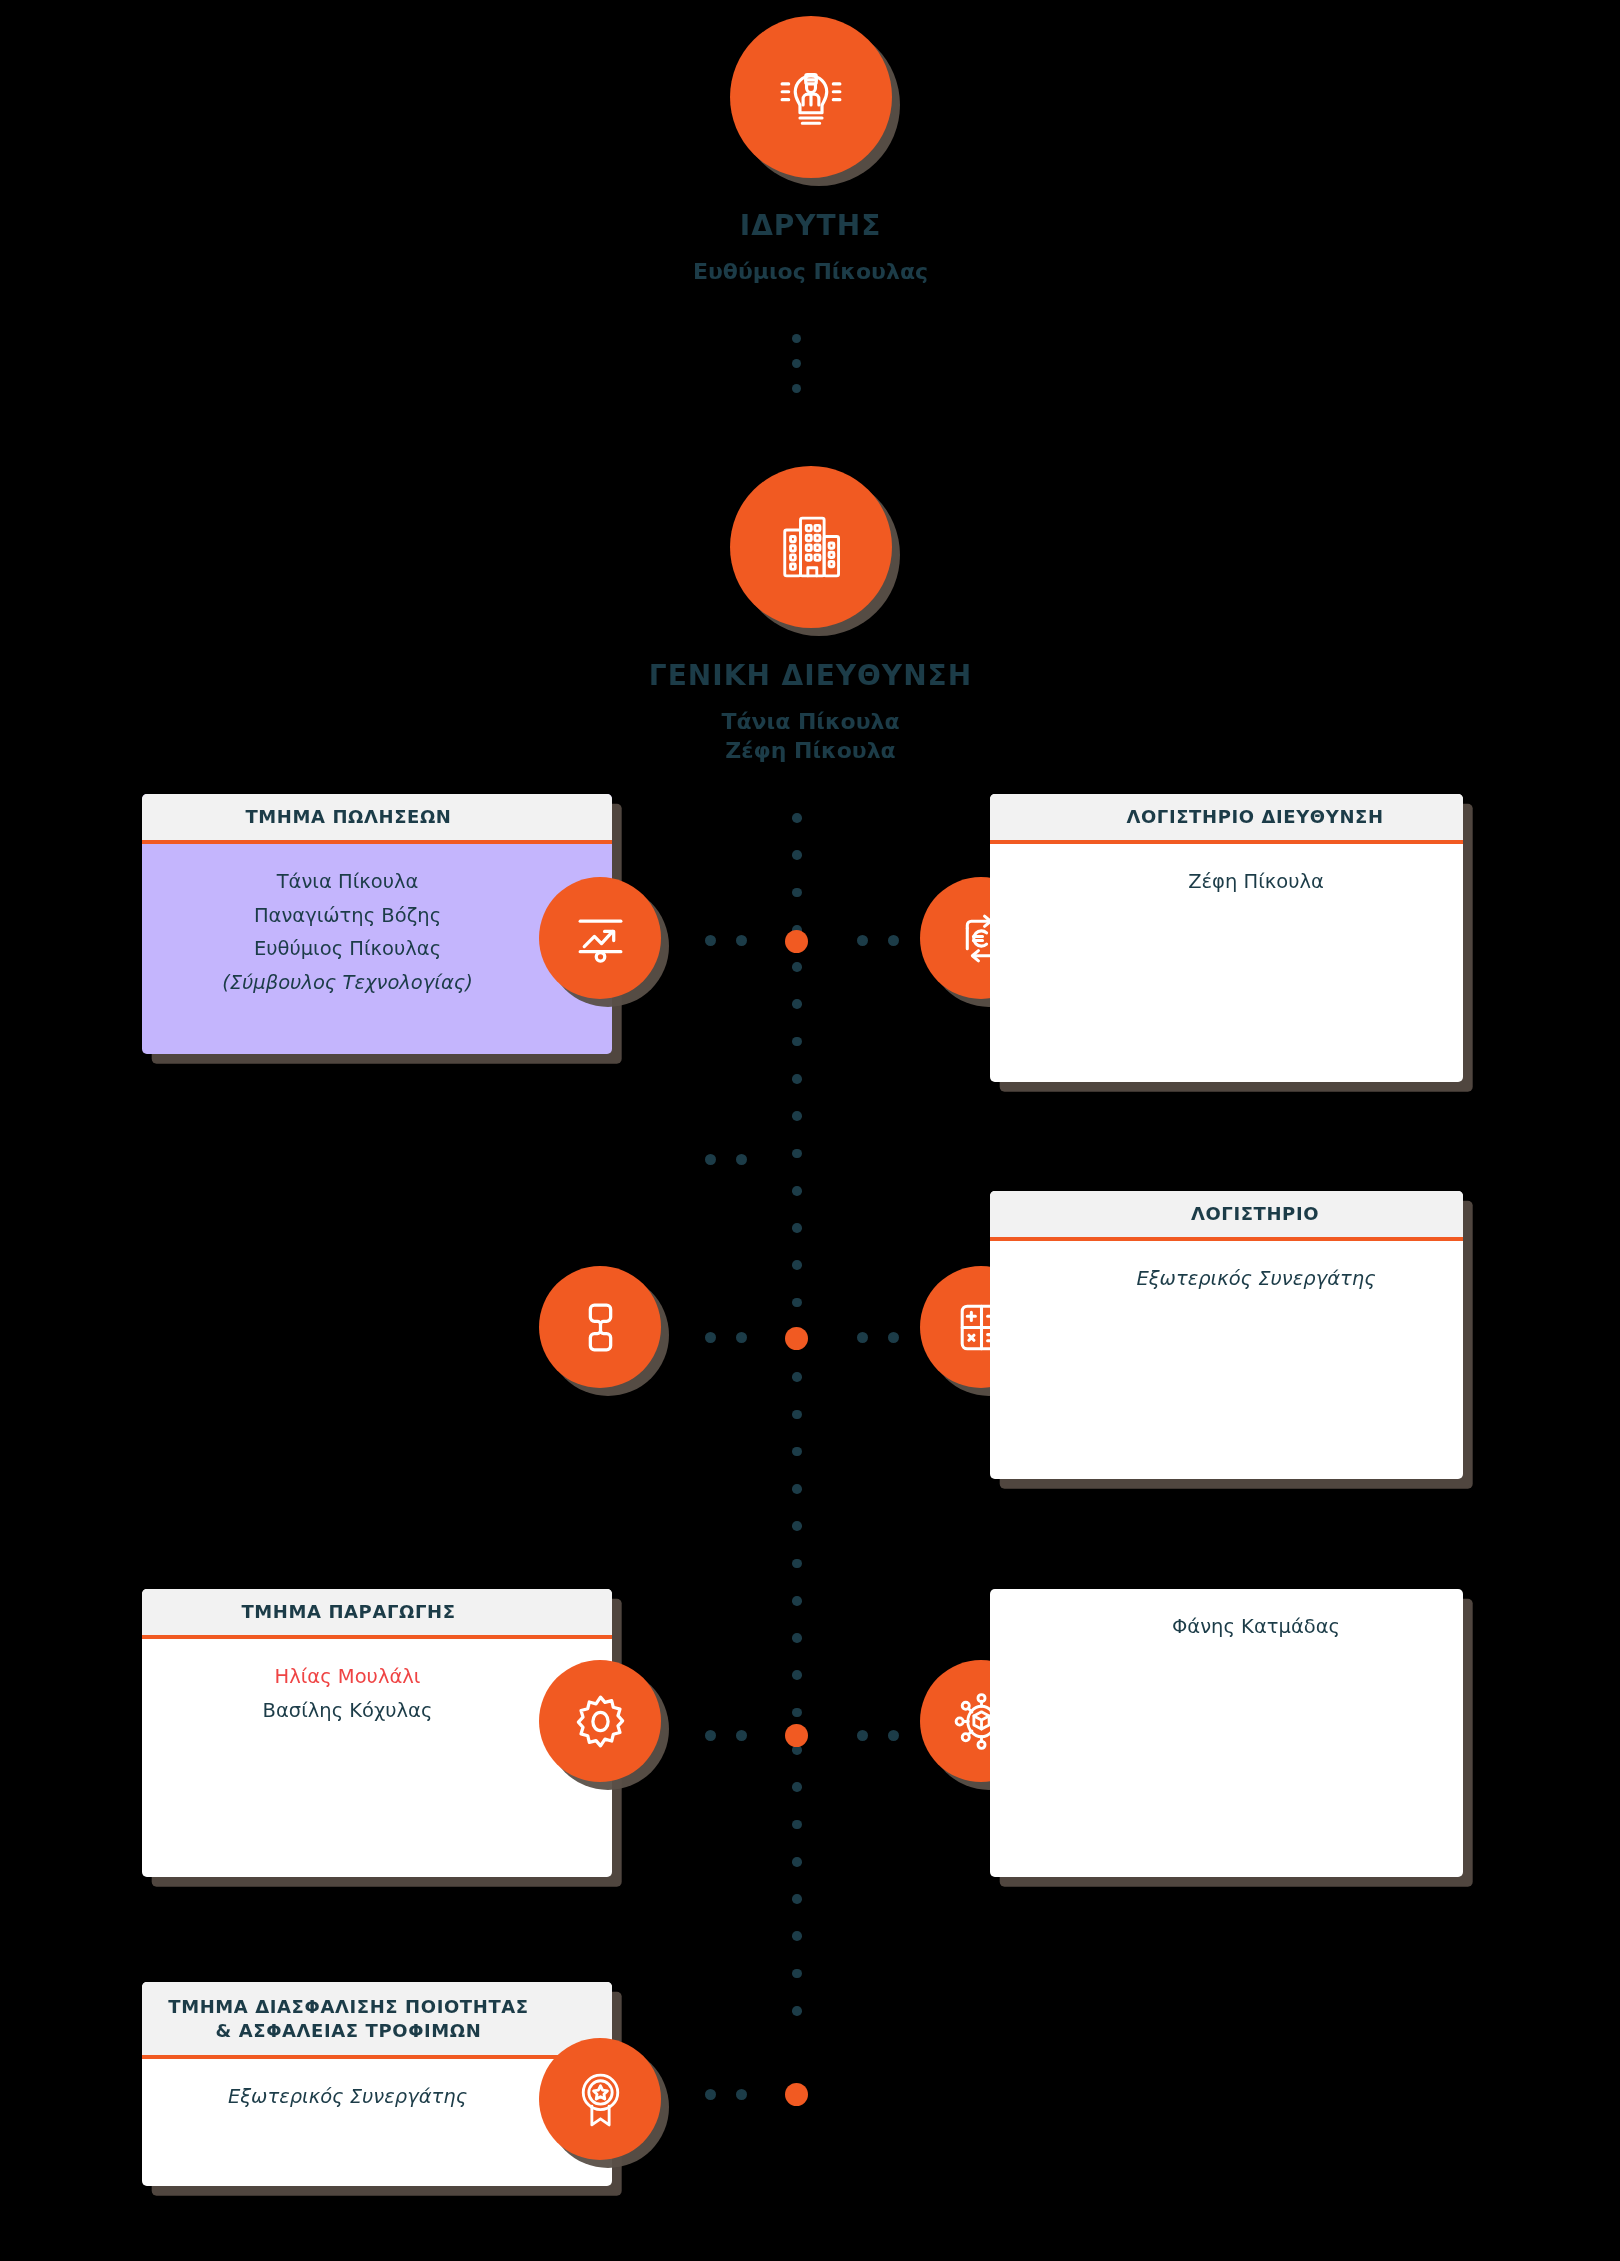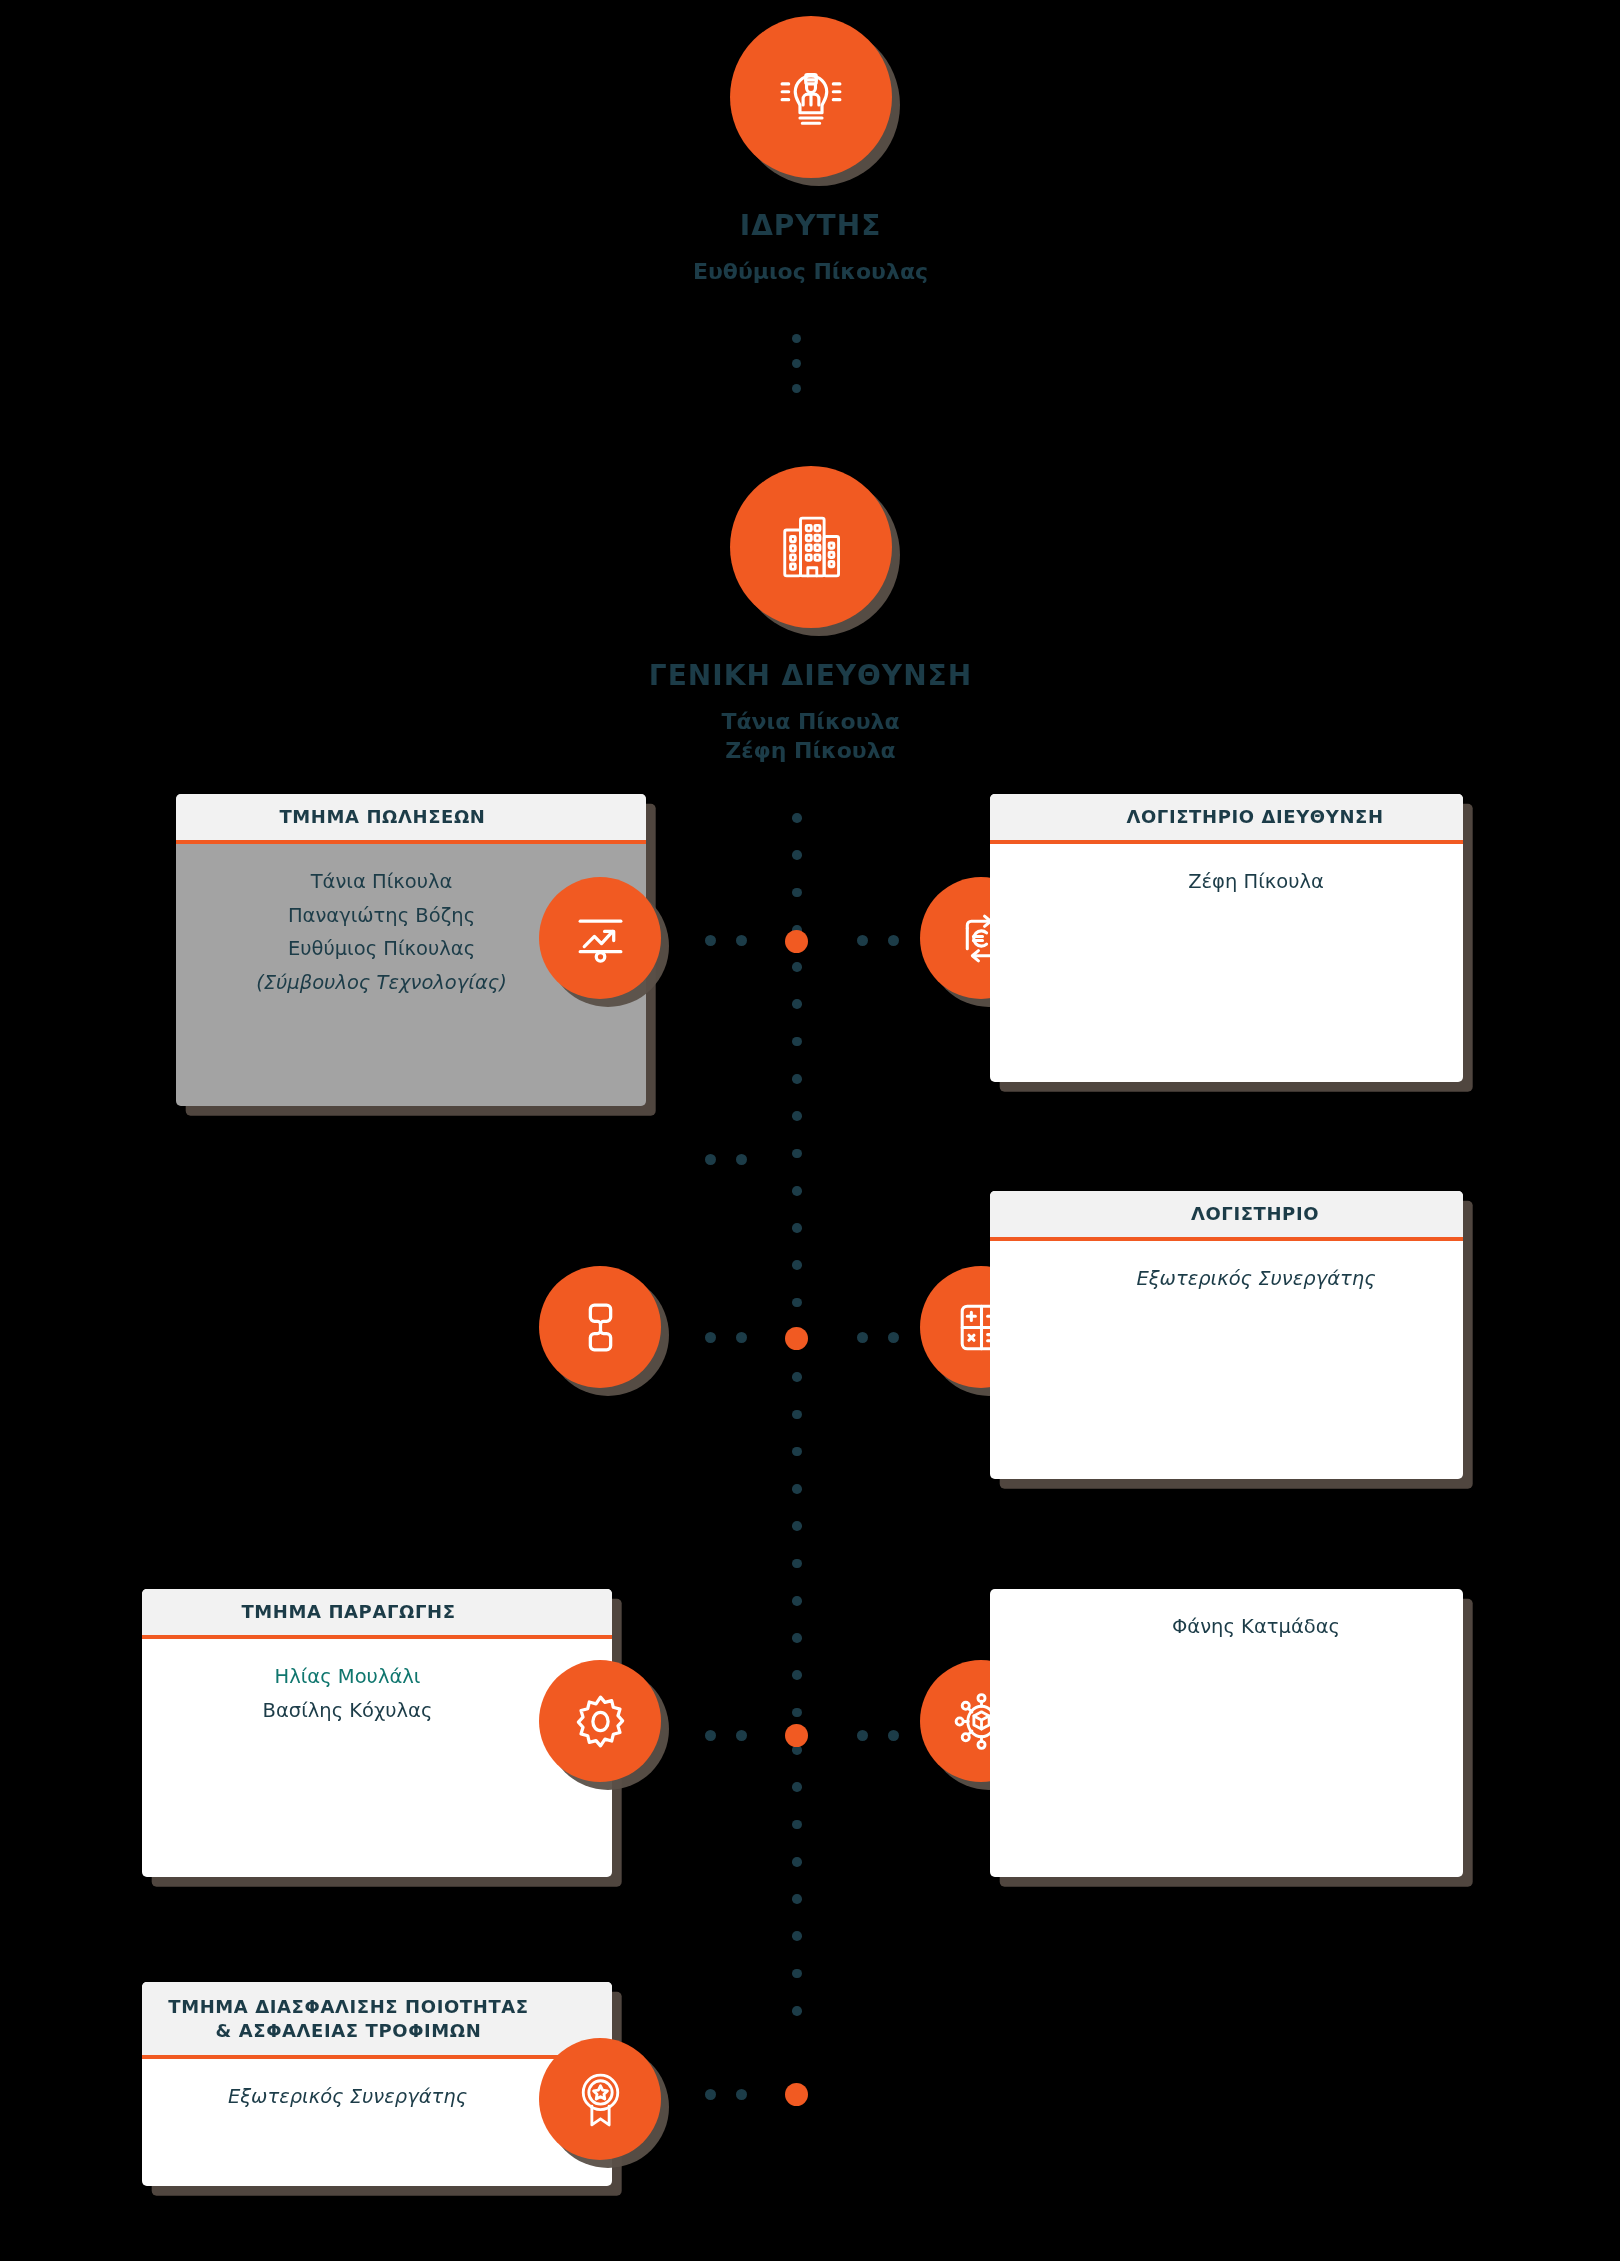--- a/index.html
+++ b/index.html
@@ -223,21 +223,21 @@
       <i style="background: rgb(28, 60, 72);"></i>
     <i style="background: rgb(28, 60, 72);"></i>
       <i style="background: rgb(28, 60, 72);"></i>
     <i style="background: rgb(28, 60, 72);"></i>
       <i style="background: rgb(28, 60, 72);"></i>
     <i style="background: rgb(28, 60, 72);"></i>
       <i style="background: rgb(28, 60, 72);"></i>
     <i style="background: rgb(28, 60, 72);"></i>
   </div>
 
-  <div class="card left" style="left: 142px; top: 794px; width: 470px; height: 312px; background: #a3a3a3; margin-left: 34px;">
+  <div class="card left" style="left: 142px; top: 794px; width: 470px; height: 260px; background: #c4b5fd;">
     <div class="card-header" style="background: rgb(242, 242, 242); border-bottom-color: rgb(241, 90, 34);">
       <div class="card-title" style="color: rgb(28, 60, 72);">ΤΜΗΜΑ ΠΩΛΗΣΕΩΝ</div>
     </div>
     <div class="card-body">
       <div class="member" style="color: rgb(28, 60, 72);">Τάνια Πίκουλα</div>
       <div class="member" style="color: rgb(28, 60, 72);">Παναγιώτης Βόζης</div>
       <div class="member" style="color: rgb(28, 60, 72);">Ευθύμιος Πίκουλας</div>
       <div class="member italic" style="color: rgb(28, 60, 72);">(Σύμβουλος Τεχνολογίας)</div>
     </div>
   </div>
@@ -318,21 +318,21 @@
     <div class="card-body">
       <div class="member italic" style="color: rgb(28, 60, 72);">Εξωτερικός Συνεργάτης</div>
     </div>
   </div>
 
   <div class="card left" style="left: 142px; top: 1589px; width: 470px; height: 288px; background: rgb(255, 255, 255);">
     <div class="card-header" style="background: rgb(242, 242, 242); border-bottom-color: rgb(241, 90, 34);">
       <div class="card-title" style="color: rgb(28, 60, 72);">ΤΜΗΜΑ ΠΑΡΑΓΩΓΗΣ</div>
     </div>
     <div class="card-body">
-      <div class="member" style="color: #0f766e;">Ηλίας Μουλάλι</div>
+      <div class="member" style="color: #ef4444;">Ηλίας Μουλάλι</div>
       <div class="member" style="color: rgb(28, 60, 72);">Βασίλης Κόχυλας</div>
     </div>
   </div>
   <div class="icon-bubble" style="left: 539px; top: 1660px; background: rgb(241, 90, 34);">
     <svg viewBox="0 0 64 64" fill="none" stroke="#fff" stroke-width="3.2" stroke-linecap="round" stroke-linejoin="round">
       <path d="M32 8l4.4 5.2 6.6-1.8 1.6 6.6 6.6 1.8-2 6.5 4.6 5-4.6 5 2 6.5-6.6 1.8-1.6 6.6-6.6-1.8L32 56l-4.4-5.2-6.6 1.8-1.6-6.6-6.6-1.8 2-6.5-4.6-5 4.6-5-2-6.5 6.6-1.8 1.6-6.6 6.6 1.8z"></path>
       <ellipse cx="32" cy="32" rx="7.5" ry="9"></ellipse>
     </svg>
   </div>
 

